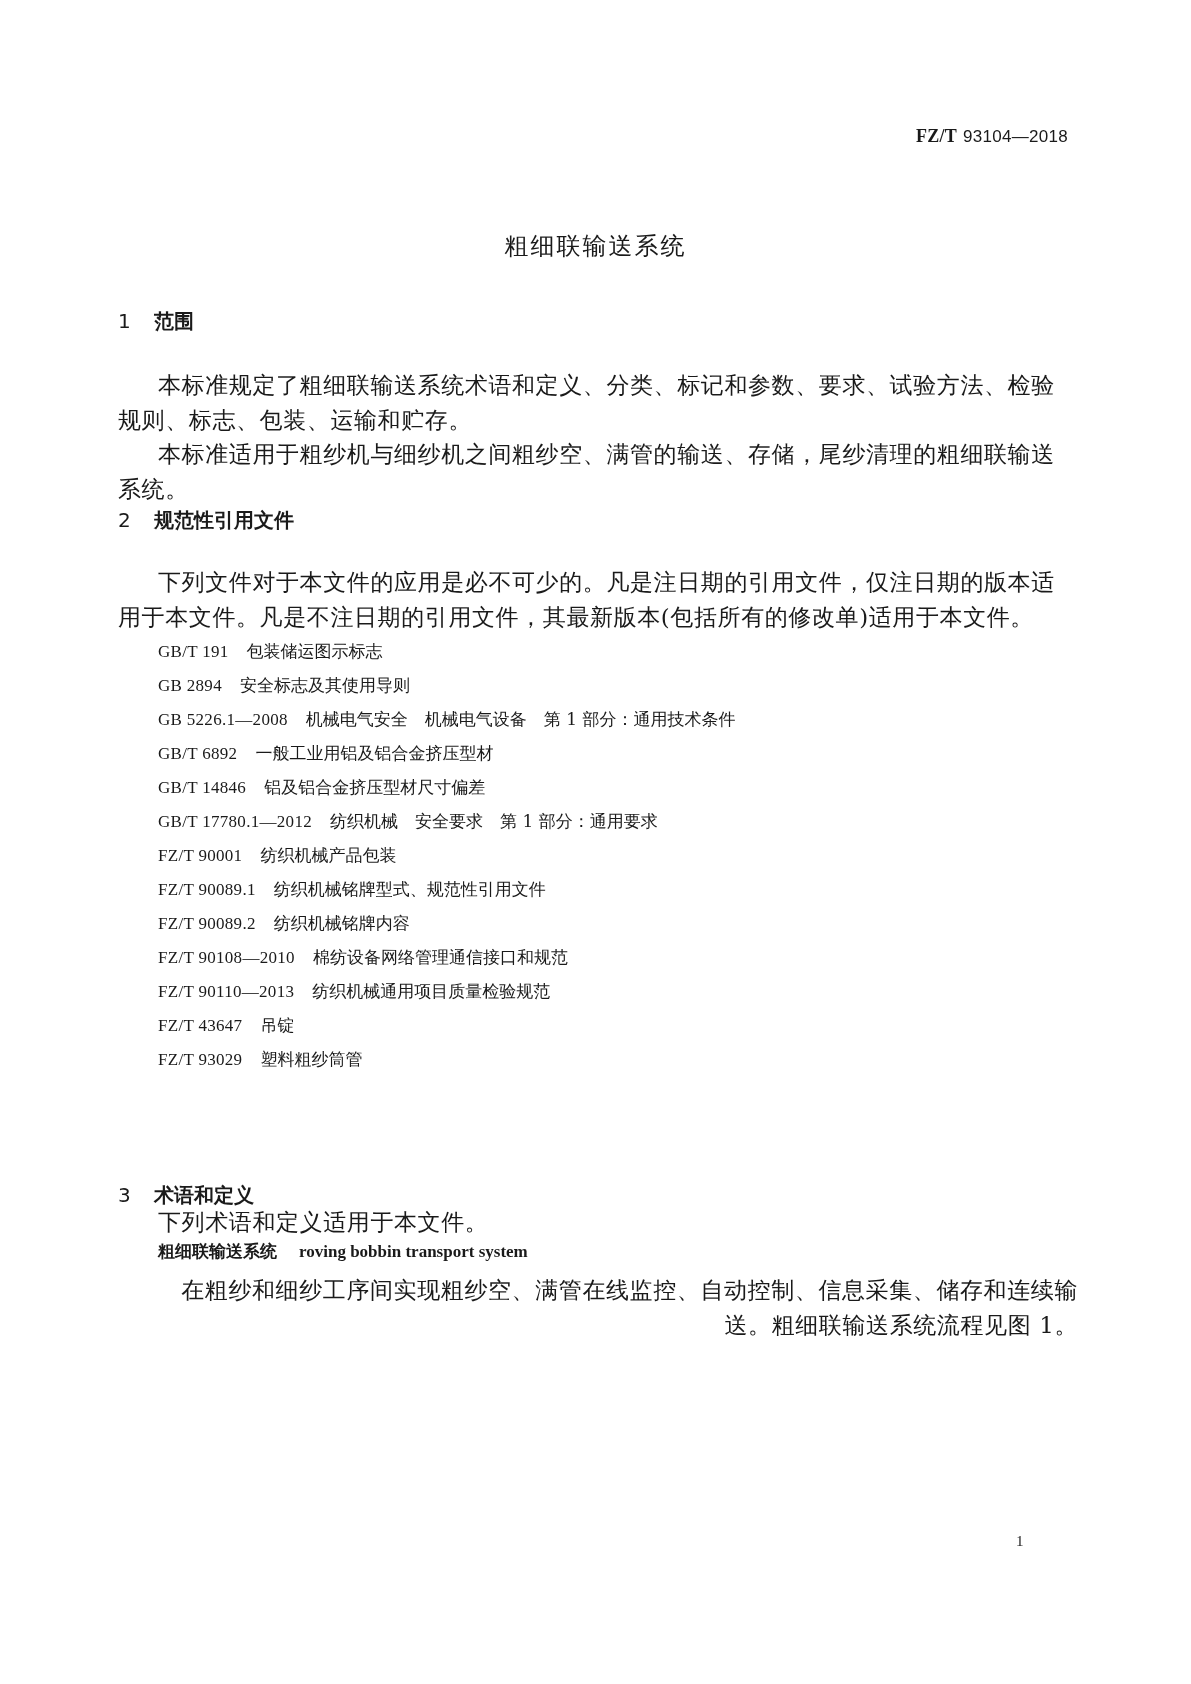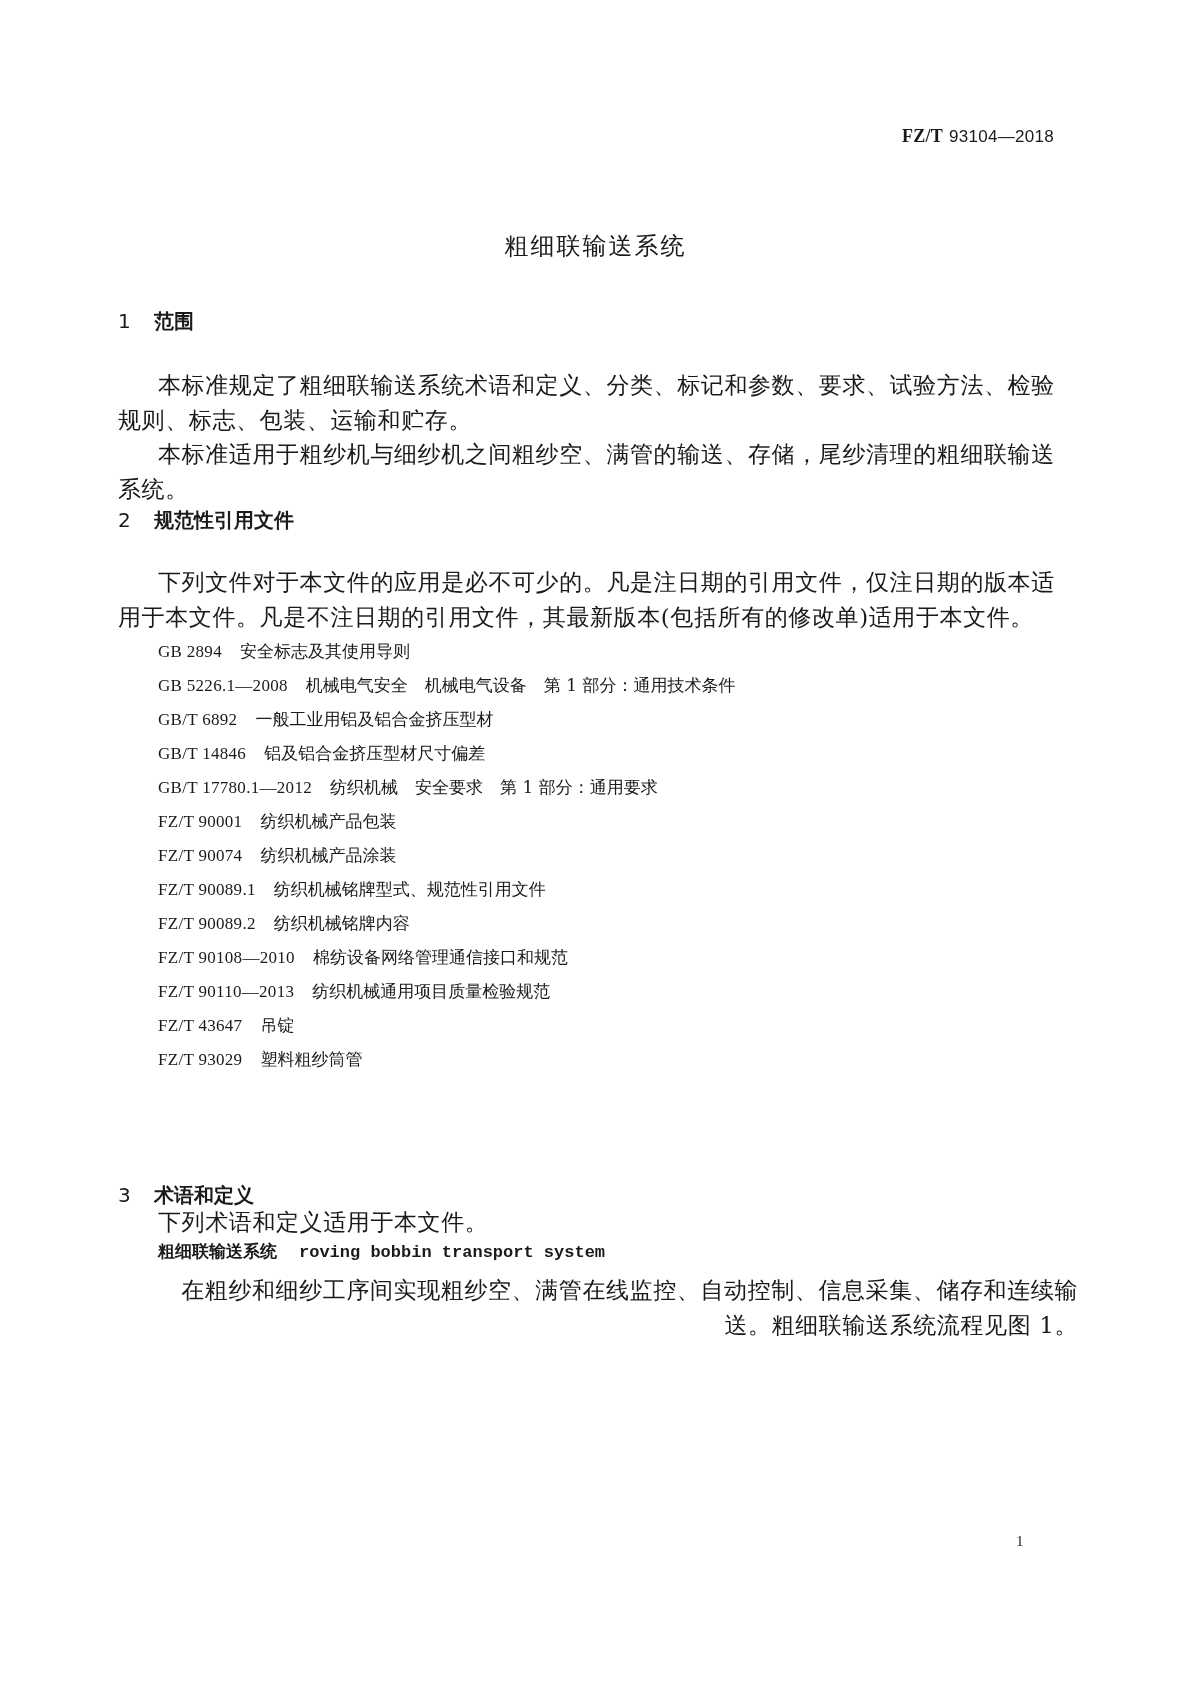--- a/index.html
+++ b/index.html
@@ -1,34 +1,34 @@
 <!DOCTYPE html>
 <html><head>
 <meta charset="utf-8">
 <style>
   html, body { margin: 0; padding: 0; background: #ffffff; }
   body { width: 1191px; height: 1684px; position: relative; overflow: hidden;
          font-family: "DejaVu Serif", "Liberation Serif", serif; color: #1a1a1a; }
-  .header-code { position: absolute; top: 126px; right: 137px; font-size: 17px; letter-spacing: 0.3px; margin-left: 21px; }
+  .header-code { position: absolute; top: 126px; right: 123px; font-size: 17px; letter-spacing: 0.3px; margin-left: 21px; }
   .header-code .prefix { font-family: "Liberation Serif", serif; font-weight: bold; font-size: 18px; }
   .header-code .num { font-family: "Liberation Sans", sans-serif; font-size: 17px; }
   .title { position: absolute; top: 230px; left: 0; width: 100%; text-align: center;
            font-family: "DejaVu Sans", sans-serif; font-size: 24px; letter-spacing: 2px; }
   .sec-heading { position: absolute; left: 118px; font-family: "DejaVu Sans", sans-serif;
                  font-size: 20px; font-weight: bold; }
   .sec-heading .no { display: inline-block; width: 36px; font-weight: normal; }
   .para { position: absolute; left: 118px; width: 960px; font-size: 23px; line-height: 35px;
           text-indent: 40px; letter-spacing: 0.6px; }
   .ref-list { position: absolute; left: 158px; top: 634px; font-size: 17px; }
   .ref-item { height: 34px; line-height: 34px; white-space: nowrap; }
   .ref-item .code { font-family: "Liberation Serif", serif; letter-spacing: 0.3px; }
   .ref-item .gap { display: inline-block; width: 18px; }
   .term { position: absolute; left: 158px; top: 1240px; font-size: 17px; }
   .term .zh { font-family: "DejaVu Sans", sans-serif; font-weight: bold; }
-  .term .en { font-family: Liberation Mono, monospace; font-weight: bold; margin-left: 22px; }
+  .term .en { font-family: Liberation Serif, serif; font-weight: bold; margin-left: 22px; }
   .page-number { position: absolute; top: 1533px; left: 1016px; font-size: 15px;
                  font-family: "Liberation Serif", serif; }
 </style>
 </head>
 <body>
 
 <div class="header-code">
   <span class="prefix">FZ/T</span>
   <span class="num">93104—2018</span>
 </div>
@@ -40,27 +40,27 @@
 </div>
 <div class="para" style="top:368px;">本标准规定了粗细联输送系统术语和定义、分类、标记和参数、要求、试验方法、检验规则、标志、包装、运输和贮存。</div>
 <div class="para" style="top:437px;">本标准适用于粗纱机与细纱机之间粗纱空、满管的输送、存储，尾纱清理的粗细联输送系统。</div>
 
 <div class="sec-heading" style="top:507px;">
   <span class="no">2</span><span>规范性引用文件</span>
 </div>
 <div class="para" style="top:565px;">下列文件对于本文件的应用是必不可少的。凡是注日期的引用文件，仅注日期的版本适用于本文件。凡是不注日期的引用文件，其最新版本(包括所有的修改单)适用于本文件。</div>
 
 <div class="ref-list">
+  <div class="ref-item"><span class="code">GB/T 191</span><span class="gap"></span><span>包装储运图示标志</span></div>
   <div class="ref-item"><span class="code">GB 2894</span><span class="gap"></span><span>安全标志及其使用导则</span></div>
   <div class="ref-item"><span class="code">GB 5226.1—2008</span><span class="gap"></span><span>机械电气安全　机械电气设备　第 1 部分：通用技术条件</span></div>
   <div class="ref-item"><span class="code">GB/T 6892</span><span class="gap"></span><span>一般工业用铝及铝合金挤压型材</span></div>
   <div class="ref-item"><span class="code">GB/T 14846</span><span class="gap"></span><span>铝及铝合金挤压型材尺寸偏差</span></div>
   <div class="ref-item"><span class="code">GB/T 17780.1—2012</span><span class="gap"></span><span>纺织机械　安全要求　第 1 部分：通用要求</span></div>
   <div class="ref-item"><span class="code">FZ/T 90001</span><span class="gap"></span><span>纺织机械产品包装</span></div>
-  <div class="ref-item"><span class="code">FZ/T 90074</span><span class="gap"></span><span>纺织机械产品涂装</span></div>
   <div class="ref-item"><span class="code">FZ/T 90089.1</span><span class="gap"></span><span>纺织机械铭牌型式、规范性引用文件</span></div>
   <div class="ref-item"><span class="code">FZ/T 90089.2</span><span class="gap"></span><span>纺织机械铭牌内容</span></div>
   <div class="ref-item"><span class="code">FZ/T 90108—2010</span><span class="gap"></span><span>棉纺设备网络管理通信接口和规范</span></div>
   <div class="ref-item"><span class="code">FZ/T 90110—2013</span><span class="gap"></span><span>纺织机械通用项目质量检验规范</span></div>
   <div class="ref-item"><span class="code">FZ/T 43647</span><span class="gap"></span><span>吊锭</span></div>
   <div class="ref-item"><span class="code">FZ/T 93029</span><span class="gap"></span><span>塑料粗纱筒管</span></div>
 </div>
 
 <div class="sec-heading" style="top:1182px;">
   <span class="no">3</span><span>术语和定义</span>

